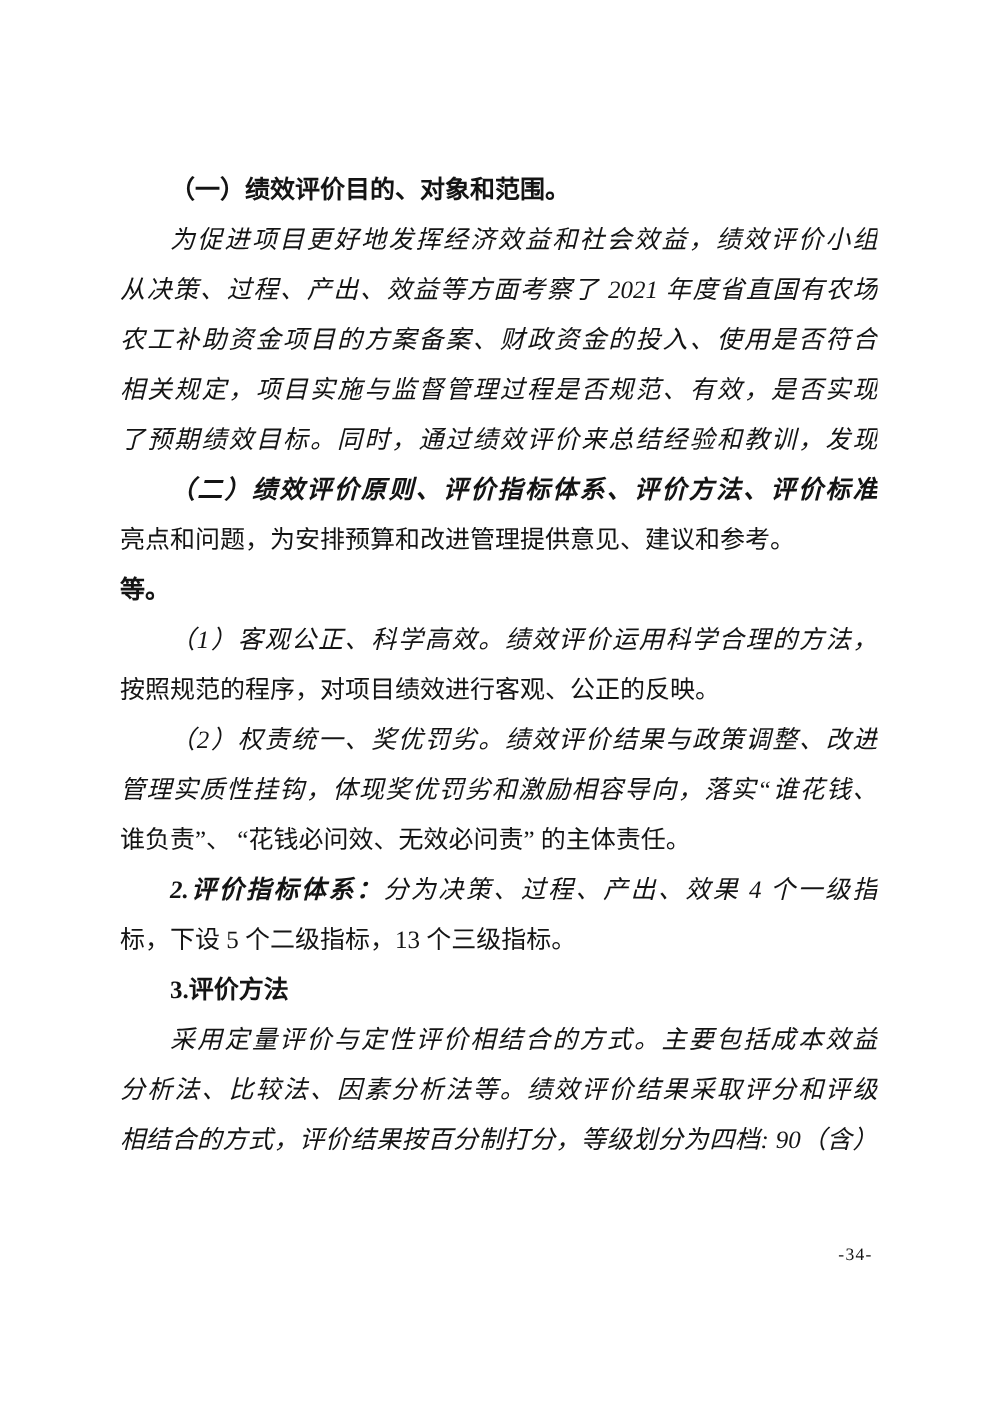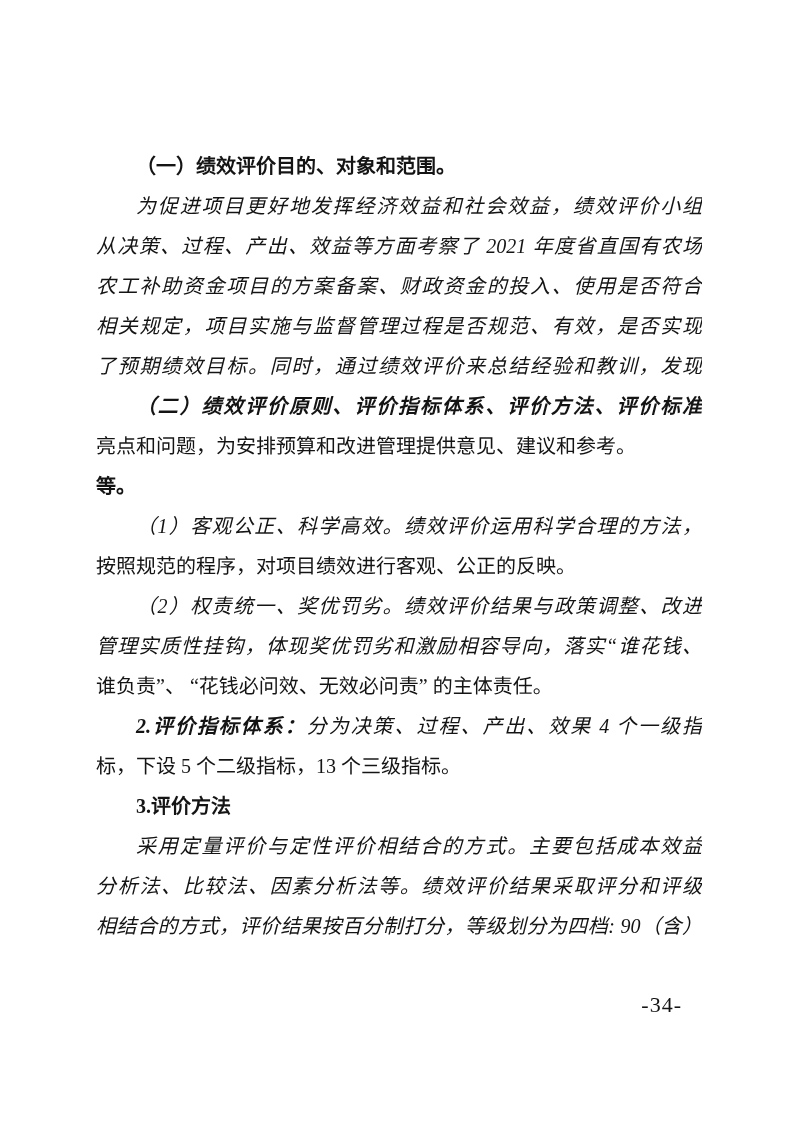--- a/index.html
+++ b/index.html
@@ -12,21 +12,21 @@
     width: 794px;
     height: 1123px;
     background: #ffffff;
     overflow: hidden;
     font-family: "Liberation Serif", "DejaVu Serif", serif;
     color: #141414;
   }
   .content {
     position: absolute;
     left: 96px;
-    top: 146px;
+    top: 132px;
     width: 606px;
     font-size: 20px;
   }
   .line {
     height: 40px;
     line-height: 40px;
     overflow: hidden;
     text-align: left;
     white-space: normal;
   }
@@ -41,22 +41,22 @@
     text-align-last: justify;
     text-justify: inter-character;
     font-style: italic;
   }
   .lead {
     font-weight: bold;
   }
   .page-number {
     position: absolute;
     top: 992px;
-    right: 112px;
-    font-size: 22px;
+    right: 96px;
+    font-size: 14px;
     line-height: 26px;
     letter-spacing: 1px;
     color: #141414;
   }
 </style>
 </head>
 <body>
 
 <div class="page">
   <div class="content">

